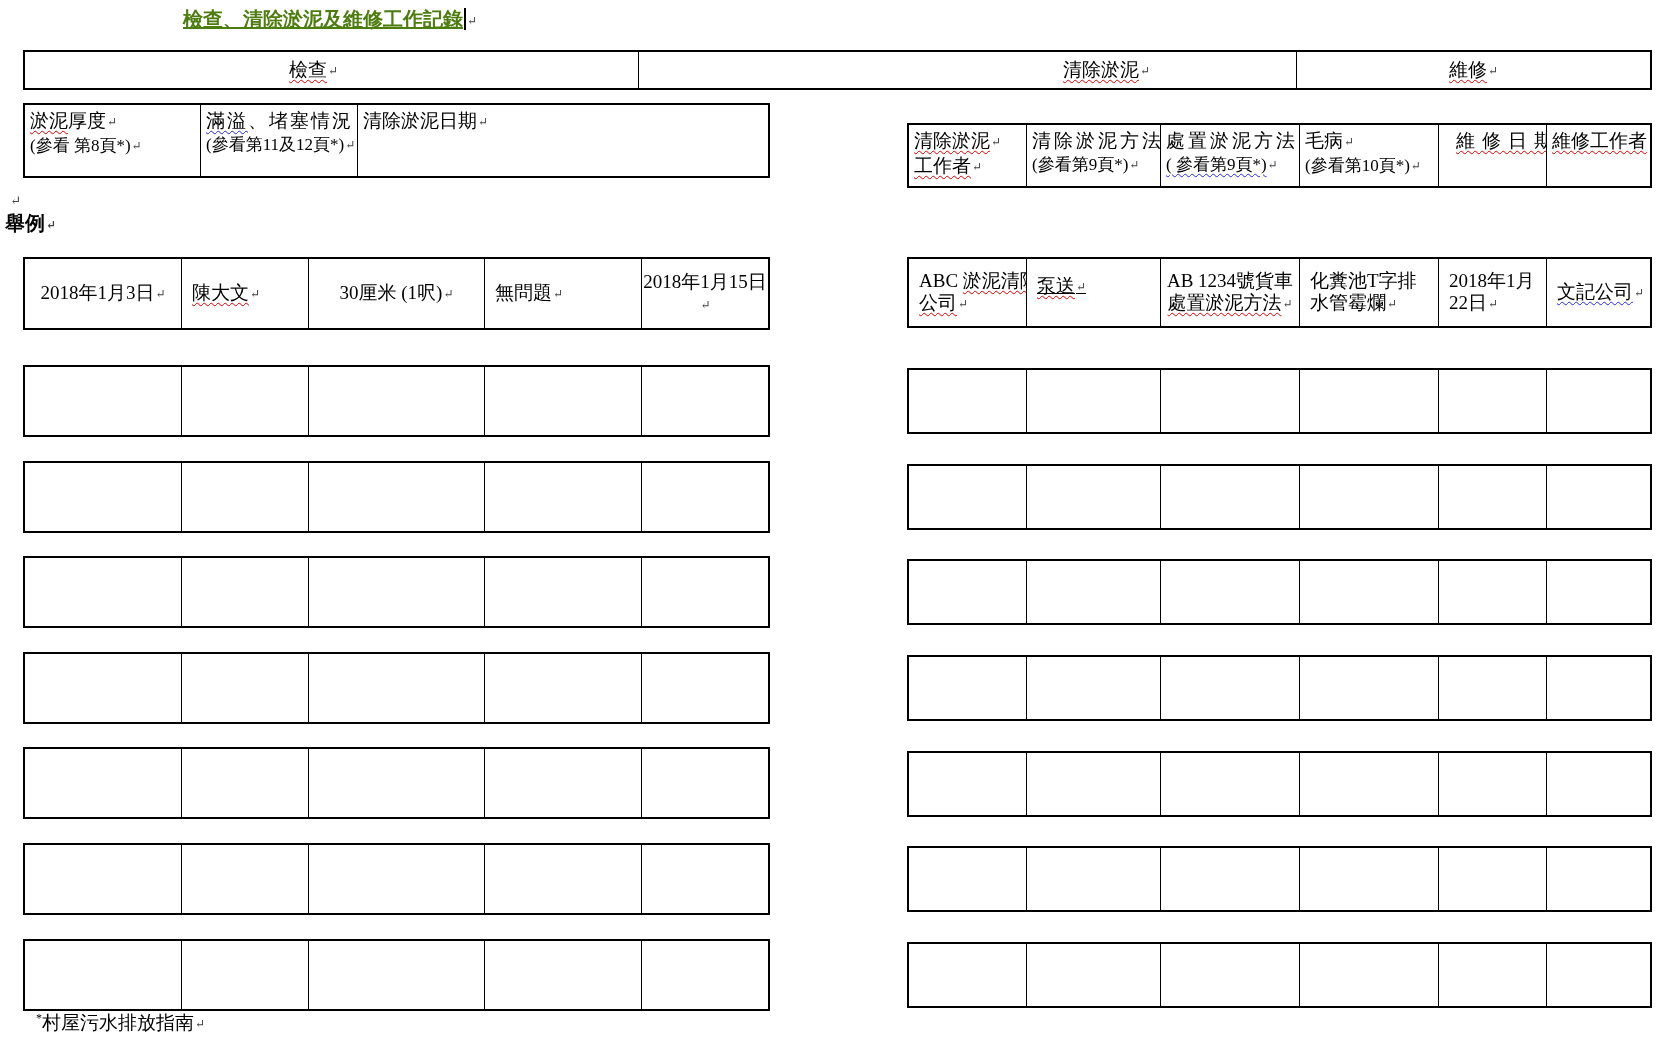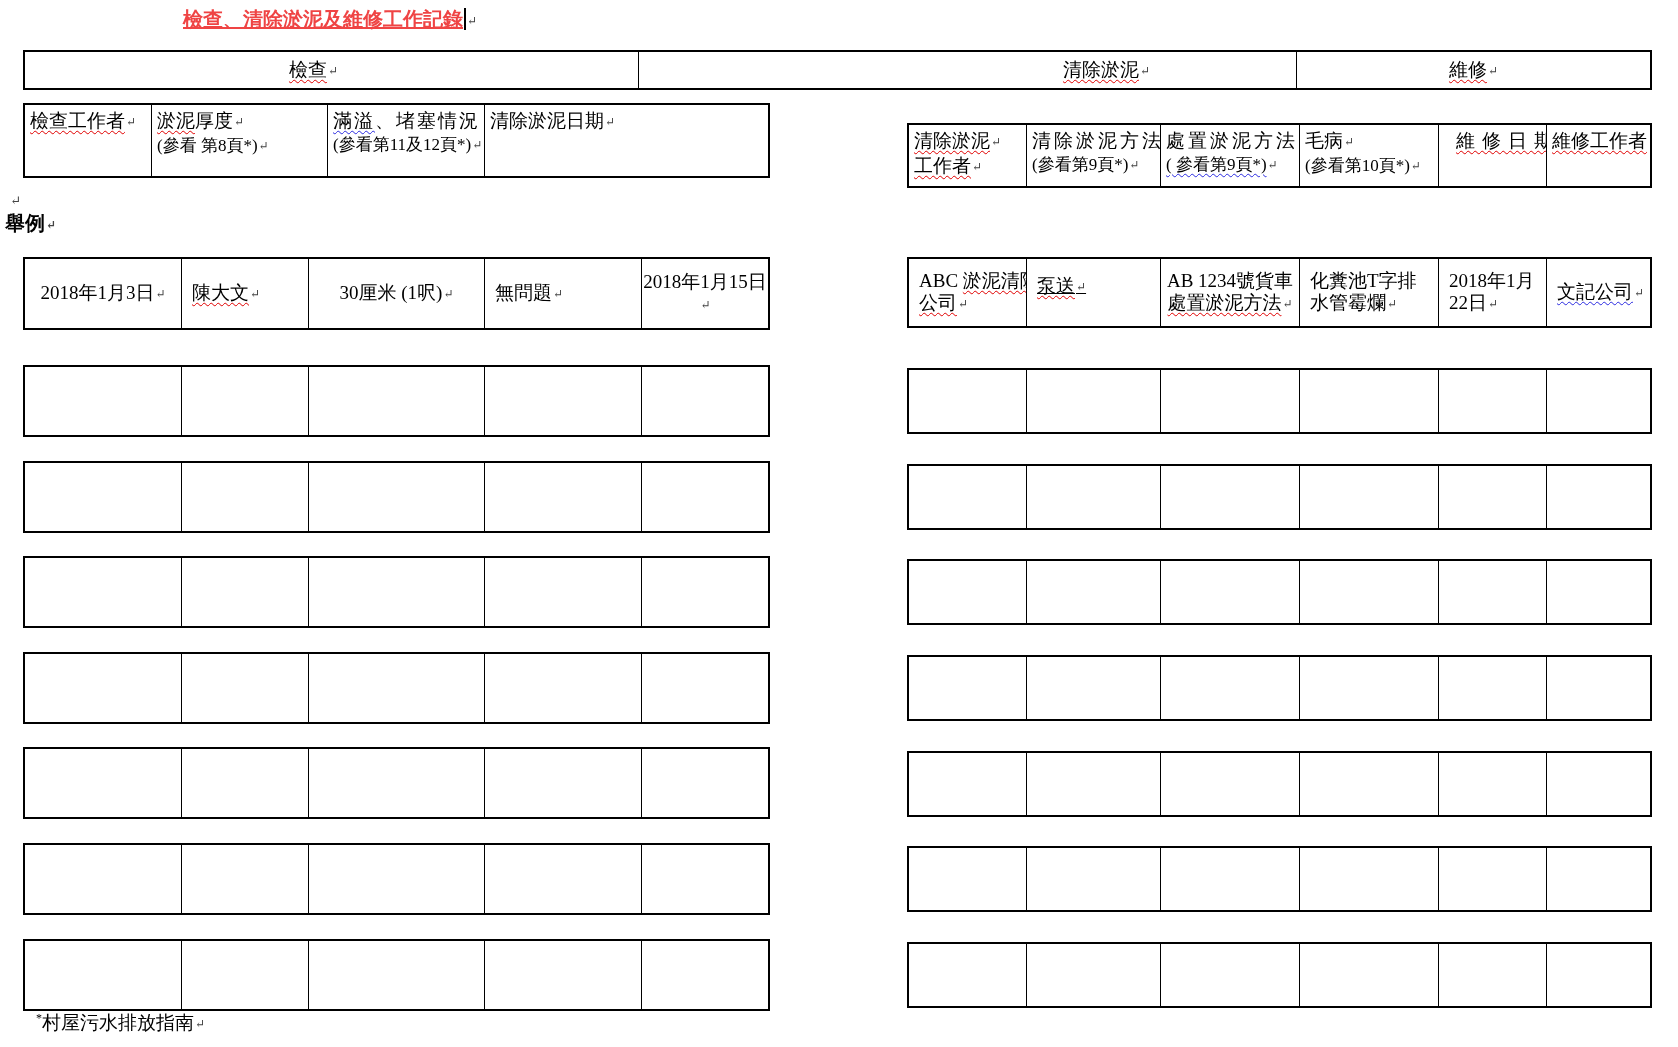--- a/index.html
+++ b/index.html
@@ -1,21 +1,21 @@
 <!DOCTYPE html>
 <html><head>
 <meta charset="utf-8">
 <style>
   html,body{margin:0;padding:0;background:#fff;}
   .page{position:relative;width:1678px;height:1047px;background:#fff;overflow:hidden;
         font-family:"Liberation Serif","DejaVu Serif",serif;color:#000;font-size:19px;}
 
   
   .title-wrap{position:absolute;left:183px;top:6px;white-space:nowrap;}
-  .title{color:#ef4444;font-weight:bold;font-size:20px;text-decoration:underline;text-decoration-thickness:2px;}
+  .title{color:#4d7c0f;font-weight:bold;font-size:20px;text-decoration:underline;text-decoration-thickness:2px;}
   .caret{display:inline-block;width:2px;height:22px;background:#000;vertical-align:-4px;margin-left:1px;}
 
   
   .tbl{box-sizing:border-box;border:2.5px solid #000;display:flex;background:#fff;}
   .tbl .c{box-sizing:border-box;border-right:1.5px solid #000;overflow:hidden;}
   .tbl .c:last-child{border-right:none;flex:1;}
 
   
   .band{position:absolute;left:23px;top:50px;width:1629px;height:40px;}
   .band .c{display:flex;align-items:center;justify-content:center;}
@@ -79,23 +79,20 @@
     </div>
     <div class="c bw2">
       <span><span class="sq-red">清除淤泥</span><span class="mk">↵</span></span>
     </div>
     <div class="c">
       <span><span class="sq-red">維修</span><span class="mk">↵</span></span>
     </div>
   </div>
 
   <div class="tbl lhead">
-    <div class="c lw2 hc">
-      <div class="ln"><span class="sq-red">檢查工作者</span><span class="mk">↵</span></div>
-    </div>
     <div class="c lw3 hc">
       <div class="ln"><span class="sq-red">淤泥</span><span>厚度</span><span class="mk">↵</span></div>
       <div class="ln sm"><span>(參看 第8頁*)</span><span class="mk">↵</span></div>
     </div>
     <div class="c lw4 hc">
       <div class="ln ls2"><span class="sq-blue">滿溢</span><span>、堵塞情況</span></div>
       <div class="ln sm"><span>(參看第11及12頁*)</span><span class="mk">↵</span></div>
     </div>
     <div class="c hc">
       <div class="ln"><span>清除淤泥日期</span><span class="mk">↵</span></div>

